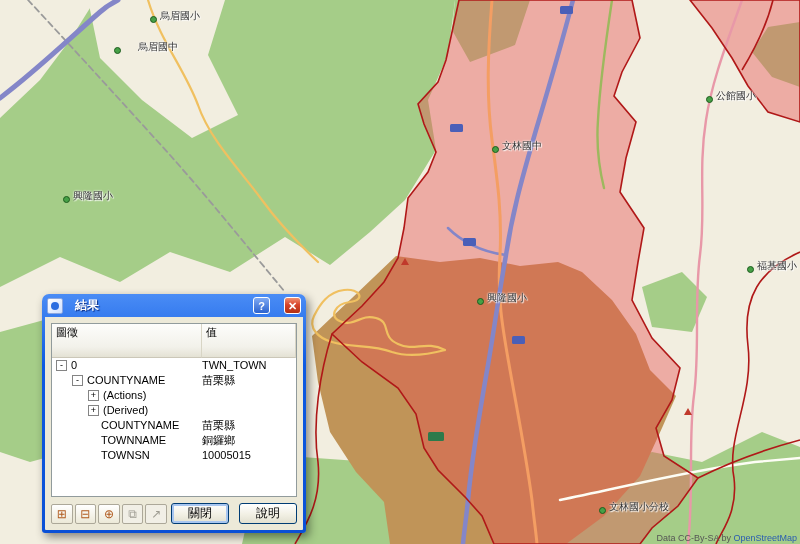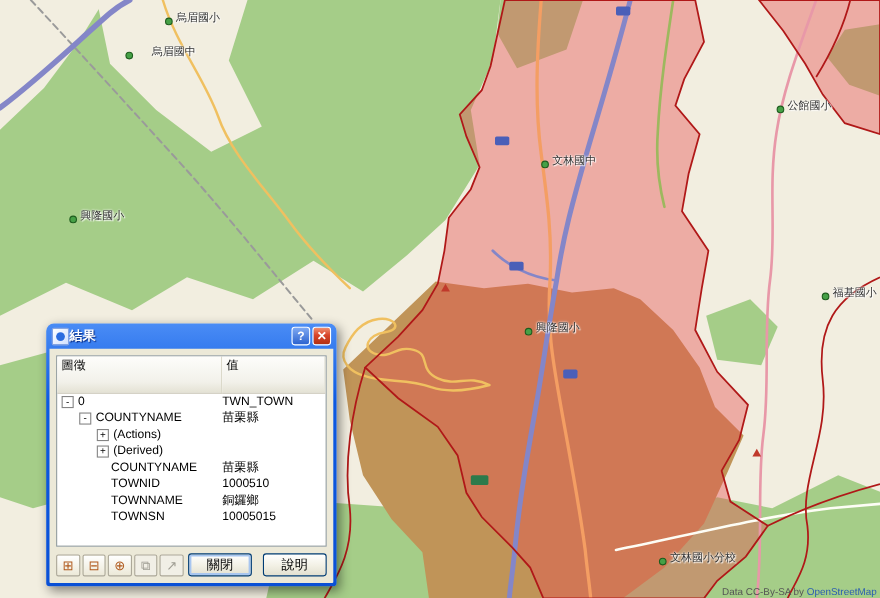--- a/index.html
+++ b/index.html
@@ -11,21 +11,21 @@
        text-shadow:0 0 2px #fff,0 0 2px #fff,1px 1px 1px #fff}
   .mk{position:absolute;width:7px;height:7px;border-radius:50%;background:#46a046;
       border:1px solid #1d5c1d;box-sizing:border-box}
   .attrib{position:absolute;right:3px;bottom:1px;font-size:9px;color:#555}
   .attrib .link{color:#2a5db0;cursor:pointer}
 
   
   .dlg{position:absolute;left:42px;top:294px;width:258px;border-radius:7px 7px 3px 3px;
        background:linear-gradient(180deg,#4a8cf5,#0c59e2 30%,#0a50d6);padding:0 3px 3px;
        box-shadow:3px 4px 10px rgba(0,0,0,.45)}
-  .tbar{height:23px;display:flex;align-items:center;gap:0;padding:0 2px;color:#fff;
+  .tbar{height:23px;display:flex;align-items:center;gap:12px;padding:0 2px;color:#fff;
         font-weight:bold;font-size:12px;text-shadow:1px 1px 1px #0a2a80}
   .ticon{width:14px;height:14px;background:linear-gradient(135deg,#ffffff,#cfe0ff);
          border:1px solid #8aa6e0;border-radius:2px;position:relative}
   .ticon::after{content:"";position:absolute;left:3px;top:3px;right:3px;bottom:3px;
          border-radius:50%;background:#2b6de0}
   .tsp{flex:1}
   .tb{width:17px;height:17px;border:1px solid #fff;border-radius:3px;color:#fff;font-size:11px;
       line-height:14px;text-align:center;padding:0;font-weight:bold;cursor:pointer}
   .tb.help{background:linear-gradient(180deg,#7fa9f2,#2c63cf)}
   .tb.close{background:linear-gradient(180deg,#f09070,#d8442a 45%,#b23012);margin-left:2px}
@@ -184,26 +184,20 @@
           <div class="cell v"></div>
         </div>
         <div class="trow">
           <div class="cell f ind3">
               <span>COUNTYNAME</span>
             </div>
           <div class="cell v">苗栗縣</div>
         </div>
         <div class="trow">
           <div class="cell f ind3">
-              <span>TOWNID</span>
-            </div>
-          <div class="cell v">1000510</div>
-        </div>
-        <div class="trow">
-          <div class="cell f ind3">
               <span>TOWNNAME</span>
             </div>
           <div class="cell v">銅鑼鄉</div>
         </div>
         <div class="trow">
           <div class="cell f ind3">
               <span>TOWNSN</span>
             </div>
           <div class="cell v">10005015</div>
         </div>

